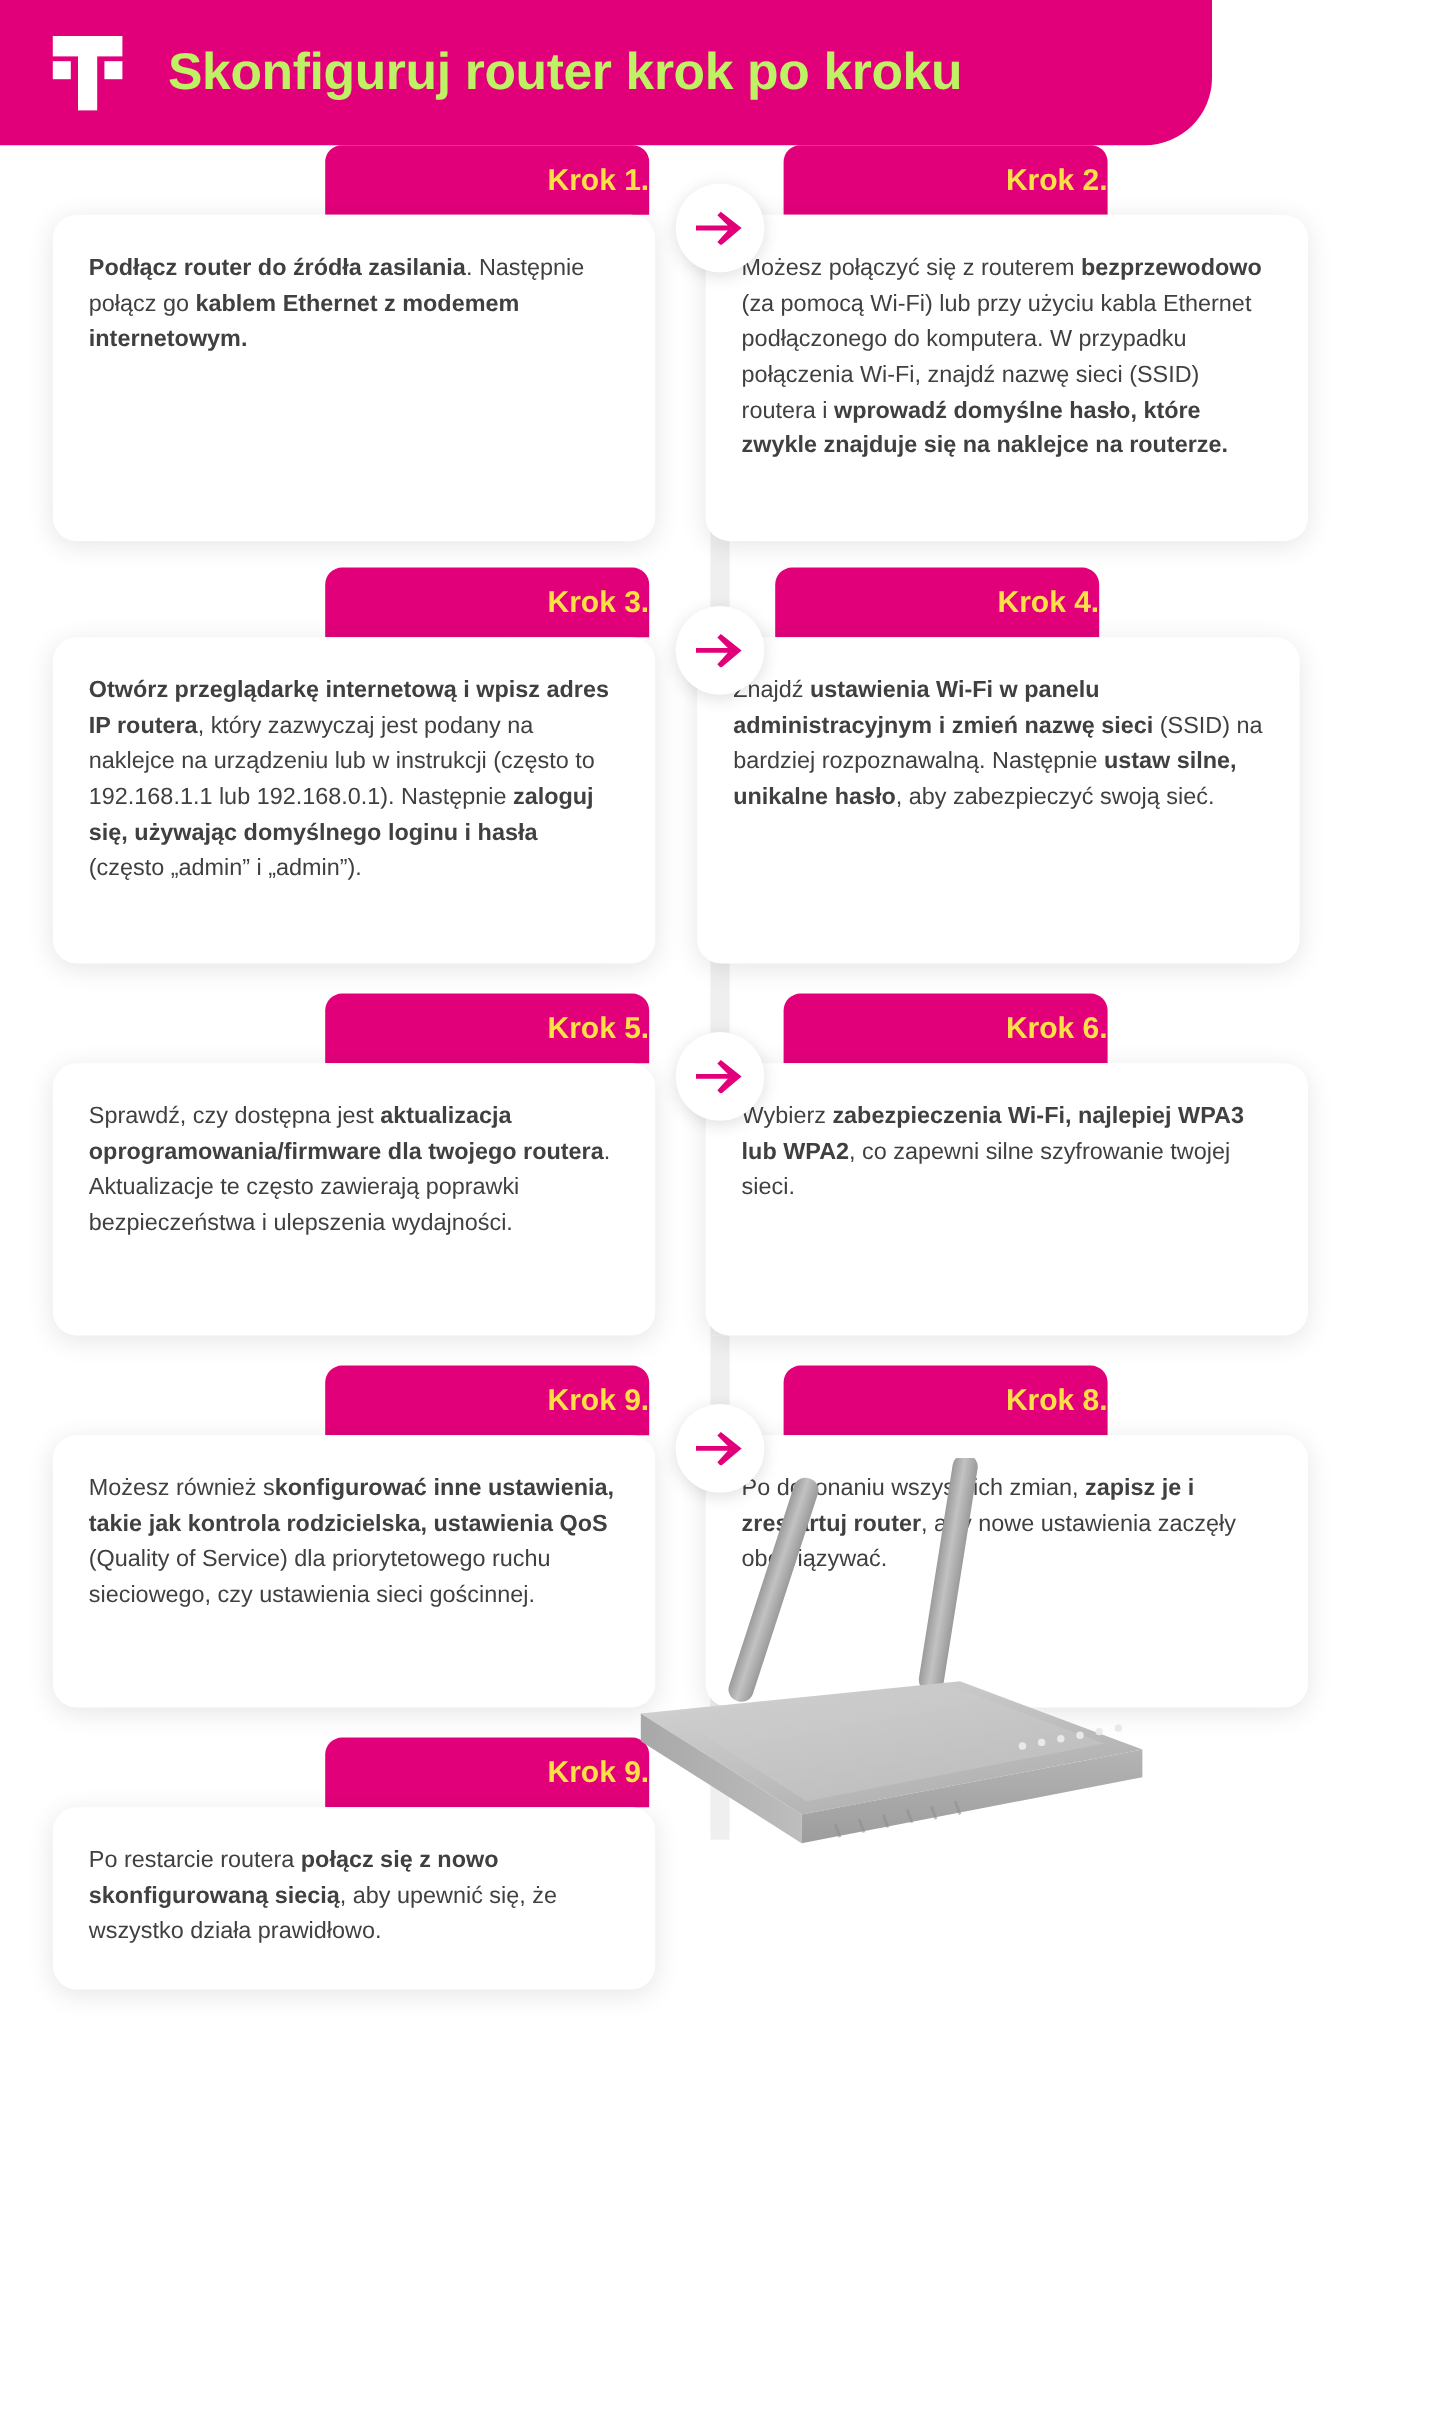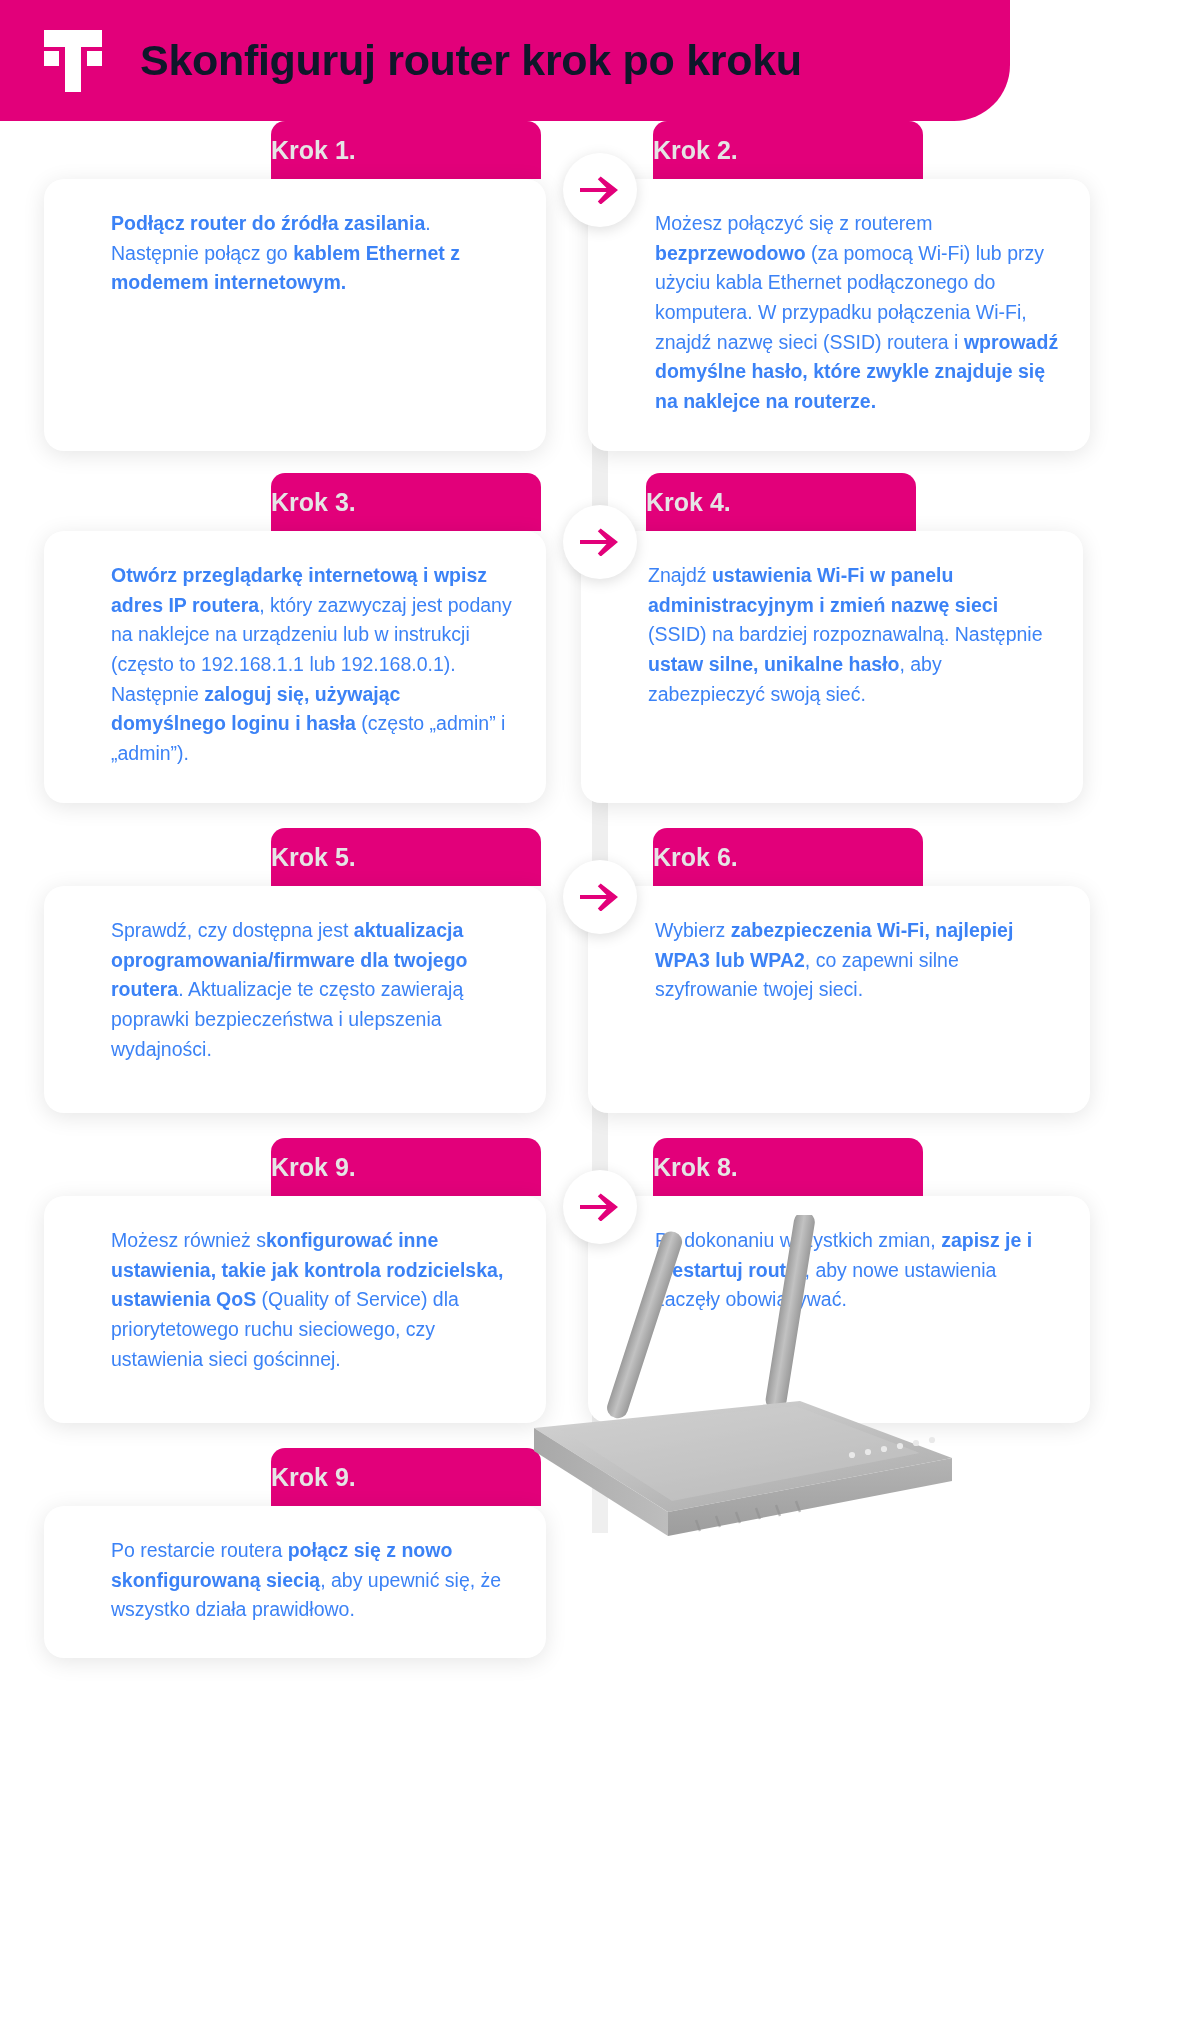--- a/index.html
+++ b/index.html
@@ -50,21 +50,21 @@
     width: 15px; height: 15px;
     background: #ffffff;
   }
   .logo-t .sq-r {
     position: absolute;
     top: 21px; left: 43px;
     width: 15px; height: 15px;
     background: #ffffff;
   }
   .header-title {
-    color: #0f172a;
+    color: #bef264;
     font-size: 43px;
     font-weight: bold;
     letter-spacing: -0.3px;
     white-space: nowrap;
   }
 
   
   .steps {
     position: absolute;
     top: 121px; left: 0;
@@ -80,27 +80,27 @@
     width: 502px;
     position: relative;
     display: flex;
     flex-direction: column;
   }
   .col.right { margin-left: 0; }
 
   
   .tab {
     background: #e2007a;
-    color: #e5e5e5;
+    color: #fde047;
     font-size: 25px;
     font-weight: bold;
     border-radius: 14px 14px 0 0;
     height: 58px;
     line-height: 58px;
-    text-align: left;
+    text-align: right;
     width: 270px;
     margin-left: auto;
     margin-right: 0;
     position: relative;
     z-index: 2;
   }
   .col.right .tab { margin-left: 65px; margin-right: auto; }
   .col.left .tab { margin-right: 5px; }
 
   
@@ -109,22 +109,21 @@
     border-radius: 20px;
     box-shadow: 0 4px 22px rgba(0,0,0,0.10);
     padding: 30px 30px 30px 30px;
     position: relative;
     z-index: 3;
     flex: 1;
   }
   .card p {
     font-size: 19.5px;
     line-height: 1.52;
-    color: #3b82f6;
-    margin-left: 37px;
+    color: #404040;
   }
   .card b { font-weight: bold; }
 
   
   .arrow {
     position: absolute;
     width: 74px; height: 74px;
     border-radius: 50%;
     background: #ffffff;
     box-shadow: 0 3px 14px rgba(0,0,0,0.13);

